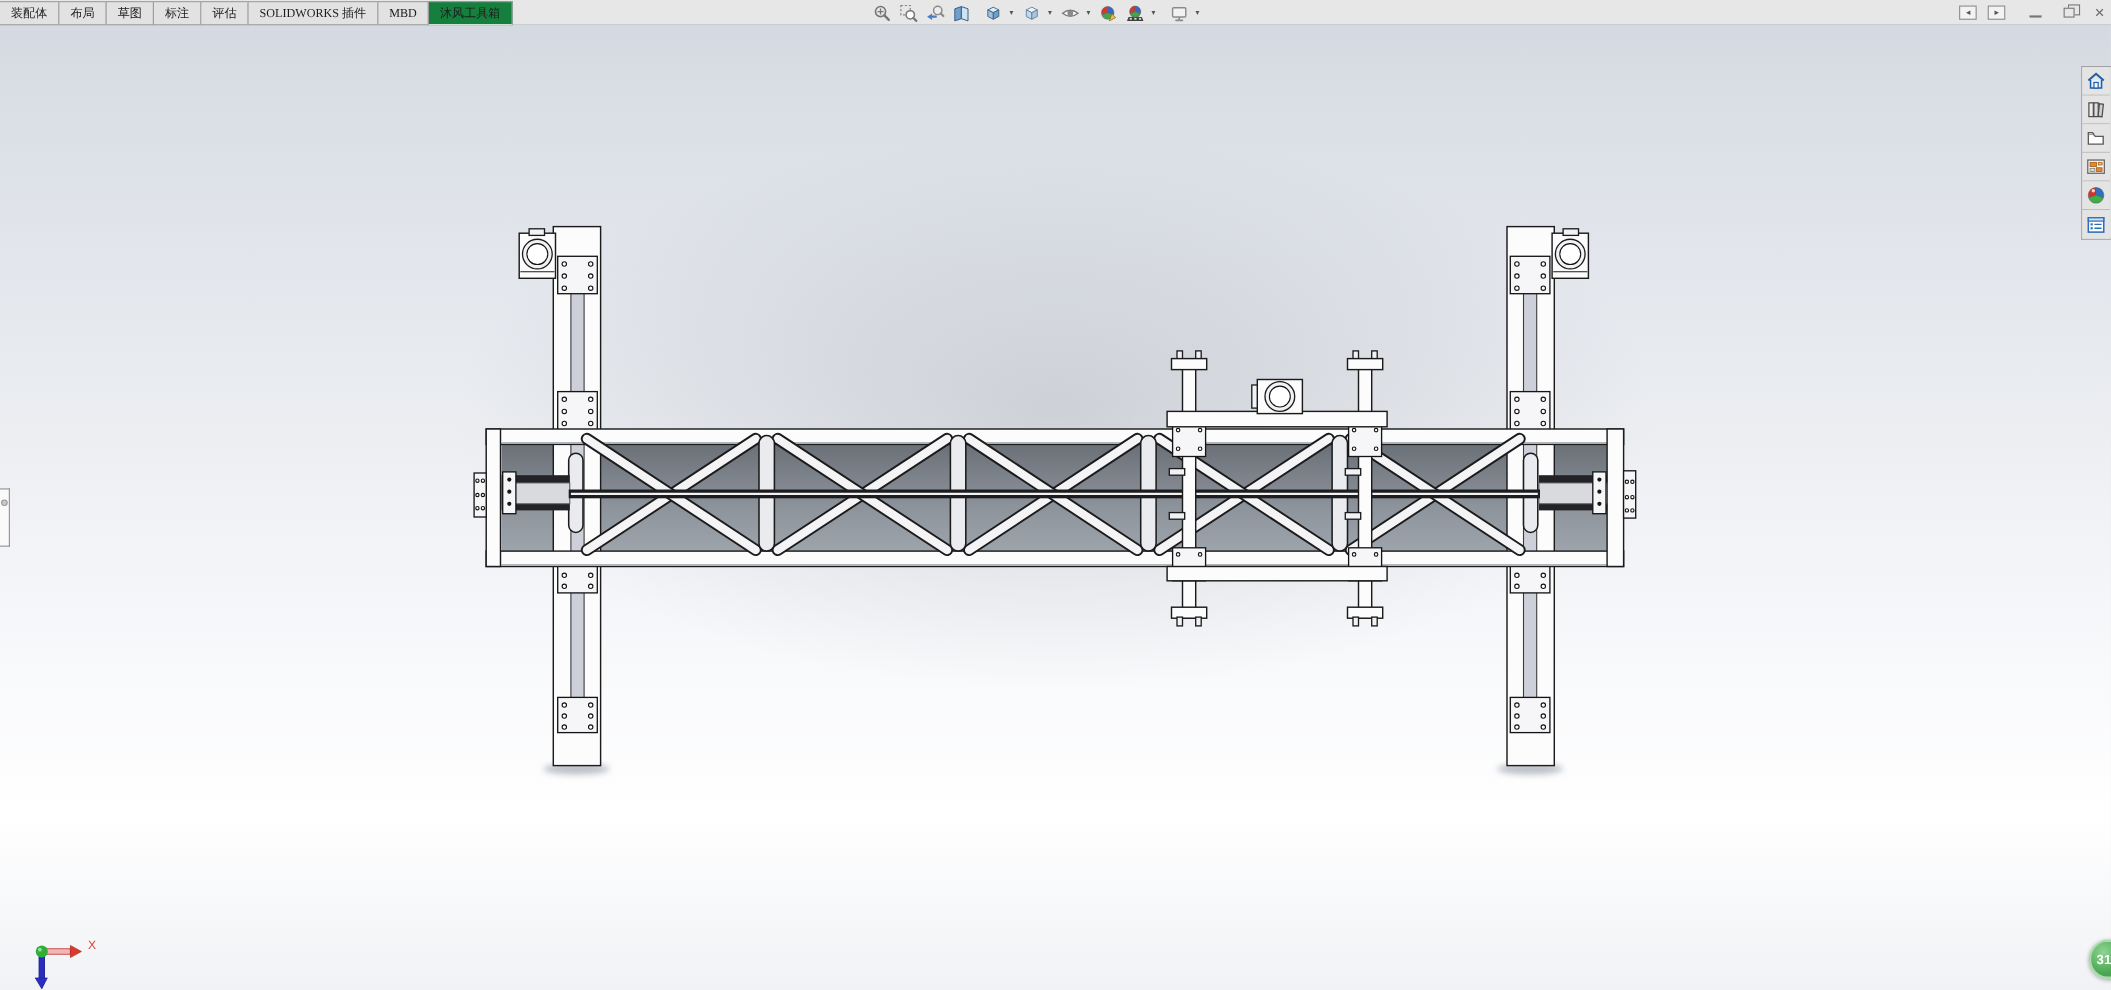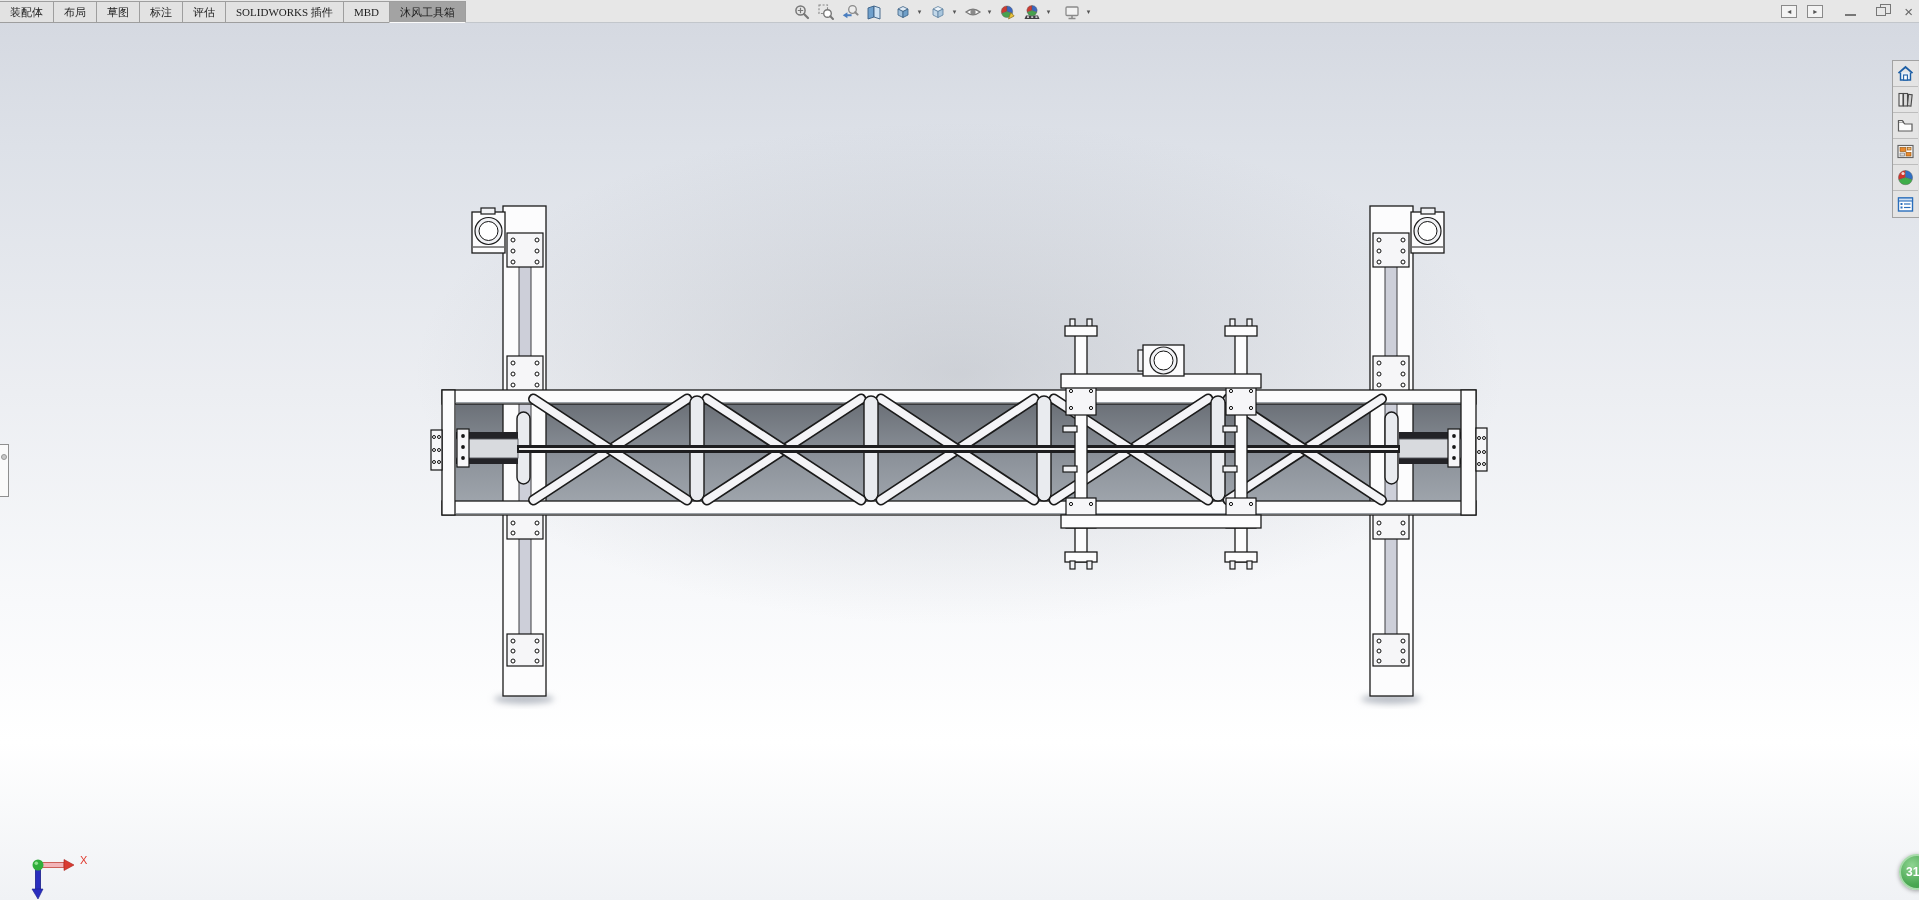--- a/index.html
+++ b/index.html
@@ -4,21 +4,21 @@
 <style>
   * { margin:0; padding:0; box-sizing:border-box; }
   html,body { width:1919px; height:900px; overflow:hidden; font-family:"Liberation Sans","DejaVu Sans",sans-serif; background:#e6e6e6; }
 
   
   .titlebar { position:absolute; top:0; left:0; width:1919px; height:23px;
     background:#e7e7e7; border-bottom:1px solid #c2c6cb; z-index:40; }
   .tabs { position:absolute; left:0; top:0; height:23px; display:flex; }
   .tab { height:22px; margin-top:1px; line-height:20px; padding:0 10px; font-size:11px; color:#1c1c1c;
     background:#e2e2e2; border:1px solid #9e9e9e; margin-left:-1px; white-space:nowrap; cursor:default;font-family:Liberation Serif, serif; }
-  .tab.active { background:#a3a3a3; border-bottom-color:#fbfbfb; }
+  .tab.active { background:#15803d; border-bottom-color:#fbfbfb; }
   .view-toolbar { position:absolute; left:790px; top:1px; height:22px; display:flex; align-items:center; }
   .vt-btn { width:24px; height:21px; display:flex; align-items:center; justify-content:center; }
   .vt-dd { width:9px; font-size:7px; color:#555; text-align:center; margin-right:2px; }
   .vt-gap { width:5px; }
   .win-controls { position:absolute; right:6px; top:0; height:23px; display:flex; align-items:center; }
   .pane-btn { width:16px; height:13px; border:1px solid #8a8a8a; background:#f3f3f3; font-size:8px;
     line-height:11px; text-align:center; color:#555; margin-left:10px; }
   .wc-min { width:11px; height:2px; background:#777; margin-left:22px; margin-top:6px; }
   .wc-restore { position:relative; width:10px; height:9px; border:1px solid #777; background:#e7e7e7; margin-left:20px; }
   .wc-restore::before { content:""; position:absolute; top:-4px; left:3px; width:9px; height:8px;

